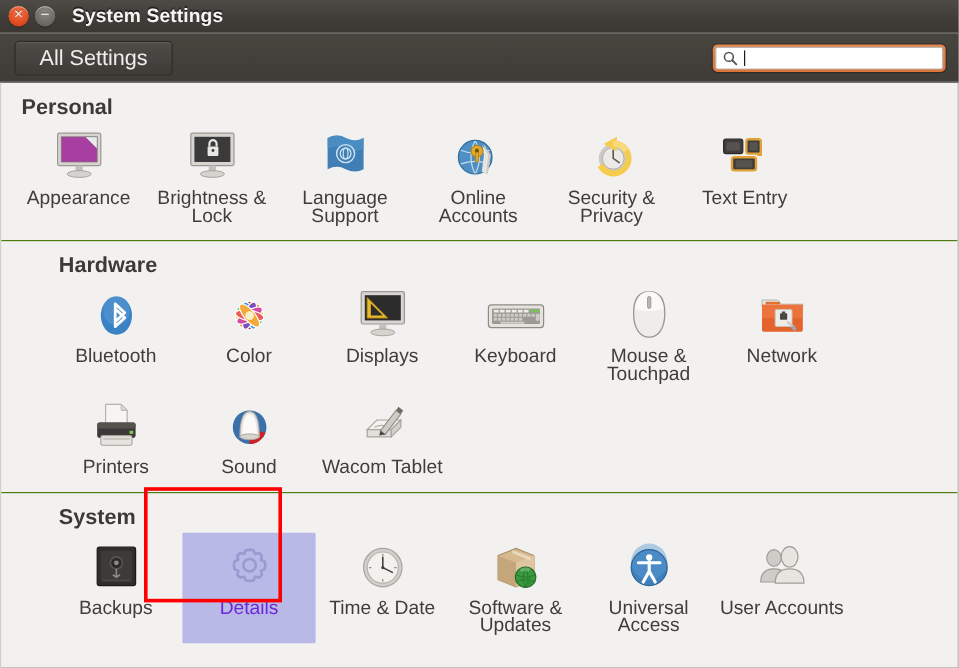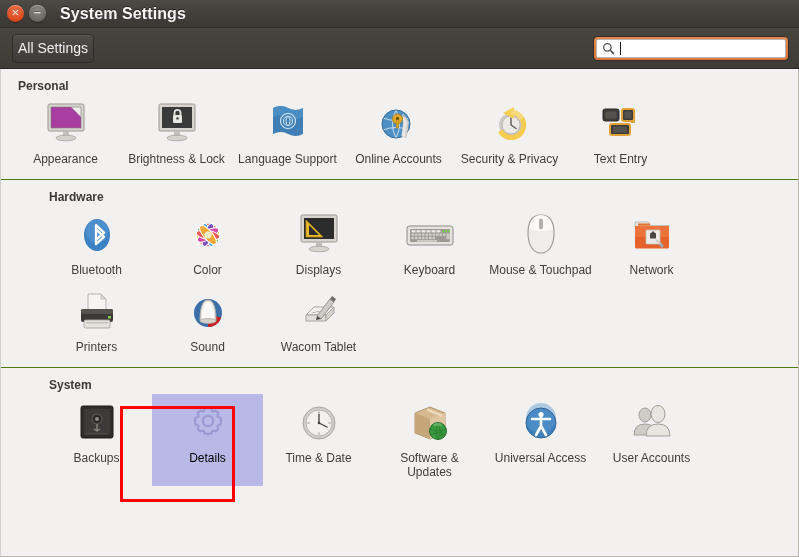--- a/index.html
+++ b/index.html
@@ -76,28 +76,28 @@
     height: 41px;
     background: linear-gradient(to bottom, #48453f 0%, #3f3c37 100%);
     border-bottom: 1px solid #2b2926;
     display: flex;
     align-items: center;
     padding: 0 11px 0 12px;
     box-sizing: border-box;
   }
   .allsettings-btn {
     height: 27px;
-    padding: 0 5px;
+    padding: 0 20px;
     display: flex;
     align-items: center;
     border: 1px solid #2e2c29;
     border-radius: 4px;
     background: linear-gradient(to bottom, #504c47 0%, #464340 50%, #3e3b37 100%);
     color: #f0eeec;
-    font-size: 14px;
+    font-size: 18px;
     box-shadow: inset 0 1px 0 rgba(255,255,255,0.08);
     cursor: default;
   }
   .toolbar-spacer { flex: 1 1 auto; }
 
   .search-wrap {
     position: relative;
     width: 194px;
     height: 23px;
     border-radius: 4px;
@@ -138,21 +138,21 @@
     border-left: 1px solid #d3d0cc;
     border-right: 1px solid #b9b5b1;
     border-bottom: 1px solid #b9b5b1;
     box-sizing: border-box;
     overflow: hidden;
   }
 
   .section { position: relative; }
   .section + .section { border-top: 1px solid #4d7c0f; padding-left: 31px; }
   .section-title {
-    font-size: 12px;
+    font-size: 18px;
     font-weight: bold;
     color: #3b3a38;
     padding: 10px 0 2px 17px;
   }
   .grid {
     display: flex;
     flex-wrap: wrap;
     padding: 0 0 6px 9px;
   }
   .tile {
@@ -167,31 +167,31 @@
   }
   .tile .icon-slot {
     width: 52px;
     height: 50px;
     display: flex;
     align-items: center;
     justify-content: center;
   }
   .tile .label {
     margin-top: 3px;
-    font-size: 12px;
+    font-size: 16px;
     line-height: 14.5px;
     color: #3f3e3c;
     text-align: center;
     max-width: 104px;
   }
   .tile.selected {
     background: #b9b9e8;
     border-radius: 1px;
   }
-  .tile.selected .label { color: #000000; }
+  .tile.selected .label { color: #6d28d9; }
 
   
   .annotation {
     position: absolute;
     border: 3px solid #fe0000;
     box-sizing: border-box;
     pointer-events: none;
   }
 </style>
 </head>

